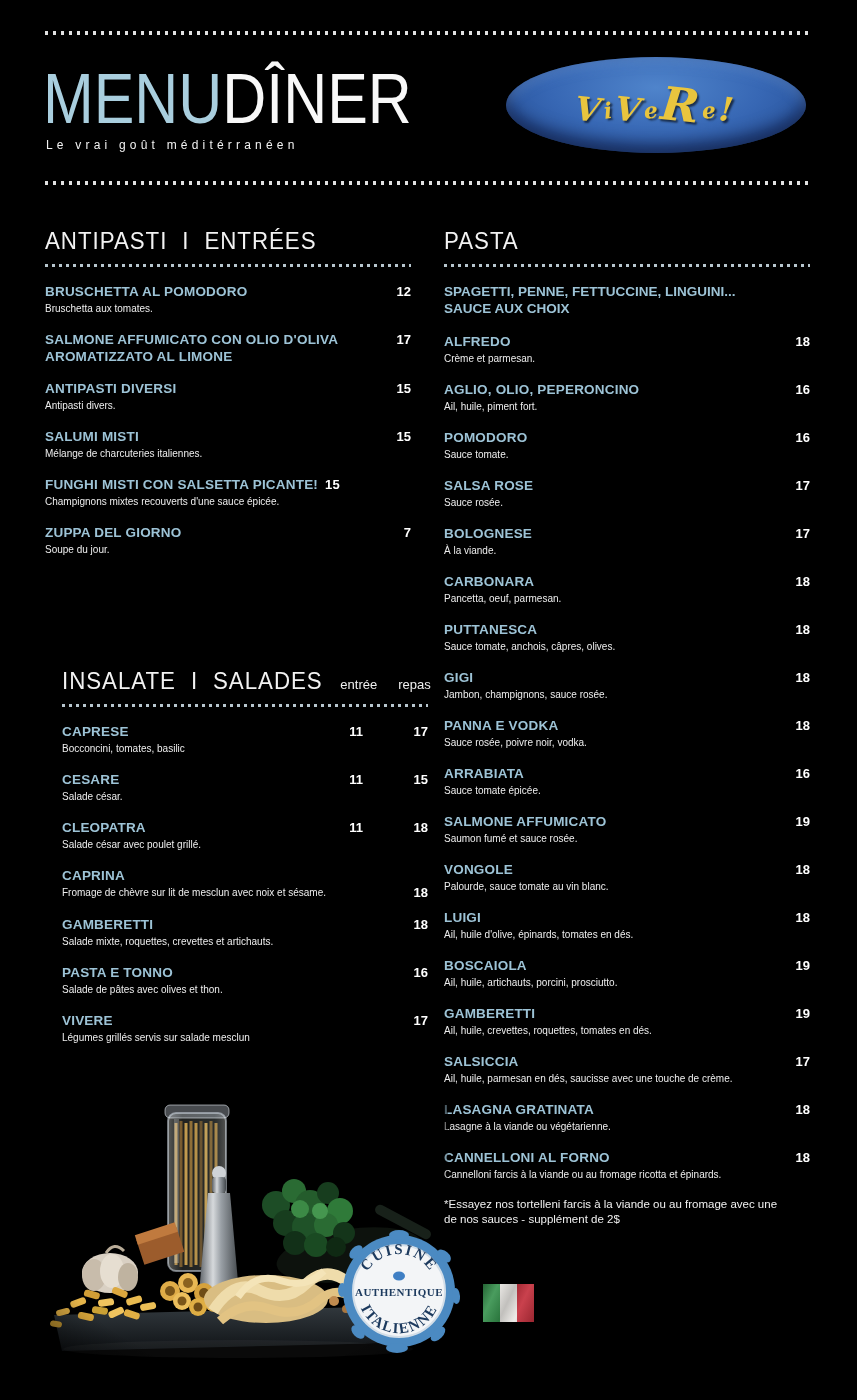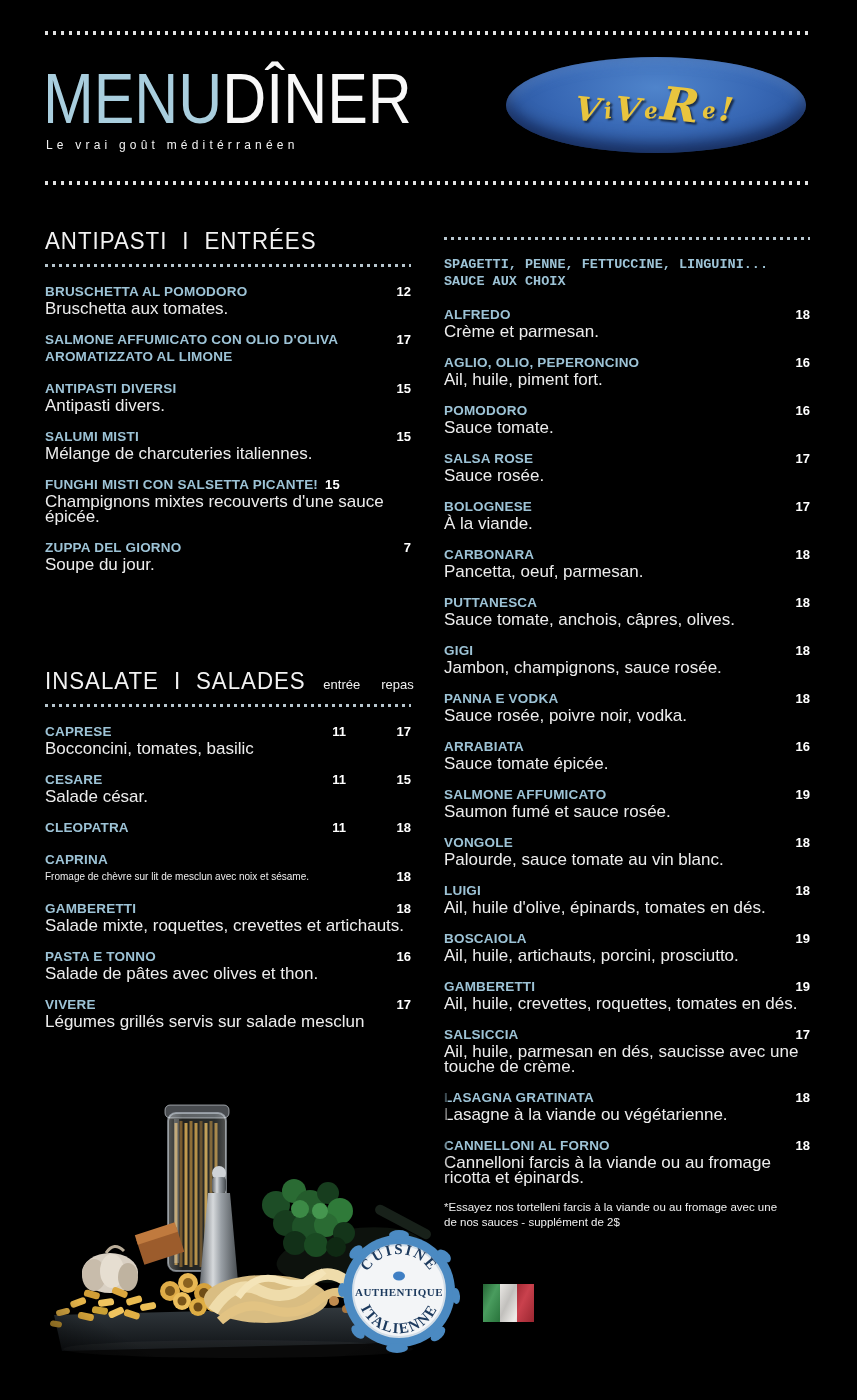--- a/index.html
+++ b/index.html
@@ -30,43 +30,43 @@
     box-shadow:inset 0 -8px 16px rgba(0,0,25,.55), inset 0 5px 12px rgba(130,175,235,.35);
     display:flex;align-items:center;justify-content:center;}
   .logo-text{font-family:"DejaVu Serif", serif;font-style:italic;font-weight:bold;
     color:#e9c53e;letter-spacing:3px;text-shadow:2px 2px 2px rgba(0,0,0,.6);}
   .logo-text span{display:inline-block;}
 
   
   .section{position:absolute;width:366px;}
   #sec-antipasti{left:45px;top:228px;}
   #sec-pasta{left:444px;top:228px;}
-  #sec-insalate{left:45px;top:668px;}
+  #sec-insalate{left:62px;top:668px;}
   .sec-head{display:flex;align-items:baseline;}
   .sec-title{margin:0;font-size:23px;font-weight:400;letter-spacing:1px;word-spacing:8px;
     color:#f2f2f2;transform:scaleX(.97);transform-origin:left;white-space:nowrap;}
   .col-labels{margin-left:auto;display:flex;font-size:13px;color:#f0f0f0;}
   .col-labels .cl-entree{width:56px;text-align:center;}
   .col-labels .cl-repas{width:44px;text-align:right;}
 
   .items{margin-top:16px;}
   .item{margin-bottom:15px;}
   .row1{display:flex;align-items:flex-start;gap:9px;}
   .name{color:#9dc3d6;font-weight:bold;font-size:13.5px;line-height:17px;letter-spacing:.2px;}
   .inline-price{color:#fff;margin-left:7px;font-weight:bold;font-size:13px;}
   .prices{margin-left:auto;display:flex;flex:0 0 auto;padding-left:8px;}
   .p-entree{width:56px;text-align:center;font-weight:bold;font-size:13px;color:#fff;line-height:17px;}
   .p-main{width:44px;text-align:right;font-weight:bold;font-size:13px;color:#fff;line-height:17px;}
   .no-cols .p-main{width:30px;}
-  .desc{color:#ededed;font-size:17px;line-height:15px;margin-top:1px;}
+  .desc{color:#ededed;font-size:10px;line-height:15px;margin-top:1px;}
   .desc.small{font-size:10px;}
   .desc-row{display:flex;align-items:flex-start;}
   .desc-row .desc{flex:1;}
   .intro{color:#9dc3d6;font-weight:bold;font-size:13.5px;line-height:17px;
-    white-space:pre-line;margin:16px 0 15px 0;font-family:Liberation Mono, monospace;}
+    white-space:pre-line;margin:16px 0 15px 0;}
   .footnote{color:#f0f0f0;font-size:11.5px;line-height:15px;white-space:pre-line;margin-top:4px;}
 
   
   .photo{position:absolute;left:48px;top:1085px;width:400px;height:280px;}
   .badge{position:absolute;left:334px;top:1226px;width:130px;height:130px;}
   .flag{position:absolute;left:483px;top:1284px;width:51px;height:38px;display:flex;
     box-shadow:0 0 6px rgba(0,0,0,.8);}
   .flag div{flex:1;}
   .flag .f-green{background:#35914c;}
   .flag .f-white{background:#eceae6;}
@@ -144,20 +144,23 @@
           <span class="prices">
             <span class="p-main">7</span>
           </span>
         </div>
         <div class="desc">Soupe du jour.</div>
       </div>
     </div>
 </section>
 
 <section class="section no-cols" id="sec-pasta">
+  <div class="sec-head">
+    <h2 class="sec-title">PASTA</h2>
+  </div>
   <div class="sec-divider"></div>
   <div class="intro">SPAGETTI, PENNE, FETTUCCINE, LINGUINI...
 SAUCE AUX CHOIX</div>
   <div class="items">
       <div class="item">
         <div class="row1">
           <span class="name">ALFREDO</span>
           <span class="prices">
             <span class="p-main">18</span>
           </span>
@@ -353,20 +356,21 @@
         <div class="desc">Salade césar.</div>
       </div>
       <div class="item">
         <div class="row1">
           <span class="name">CLEOPATRA</span>
           <span class="prices">
             <span class="p-entree">11</span>
             <span class="p-main">18</span>
           </span>
         </div>
+        <div class="desc">Salade césar avec poulet grillé.</div>
       </div>
       <div class="item">
         <div class="row1">
           <span class="name">CAPRINA</span>
         </div>
         <div class="desc-row">
           <div class="desc small">Fromage de chèvre sur lit de mesclun avec noix et sésame.</div>
           <span class="p-main">18</span>
         </div>
       </div>

